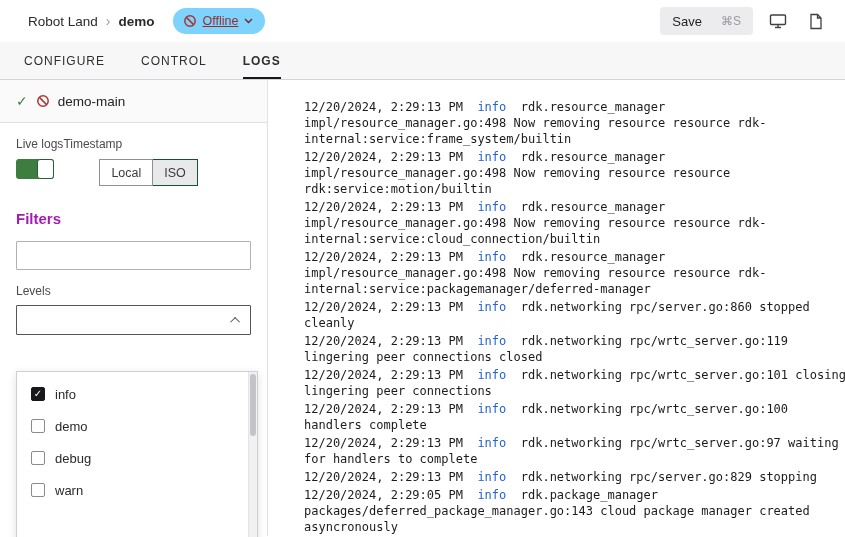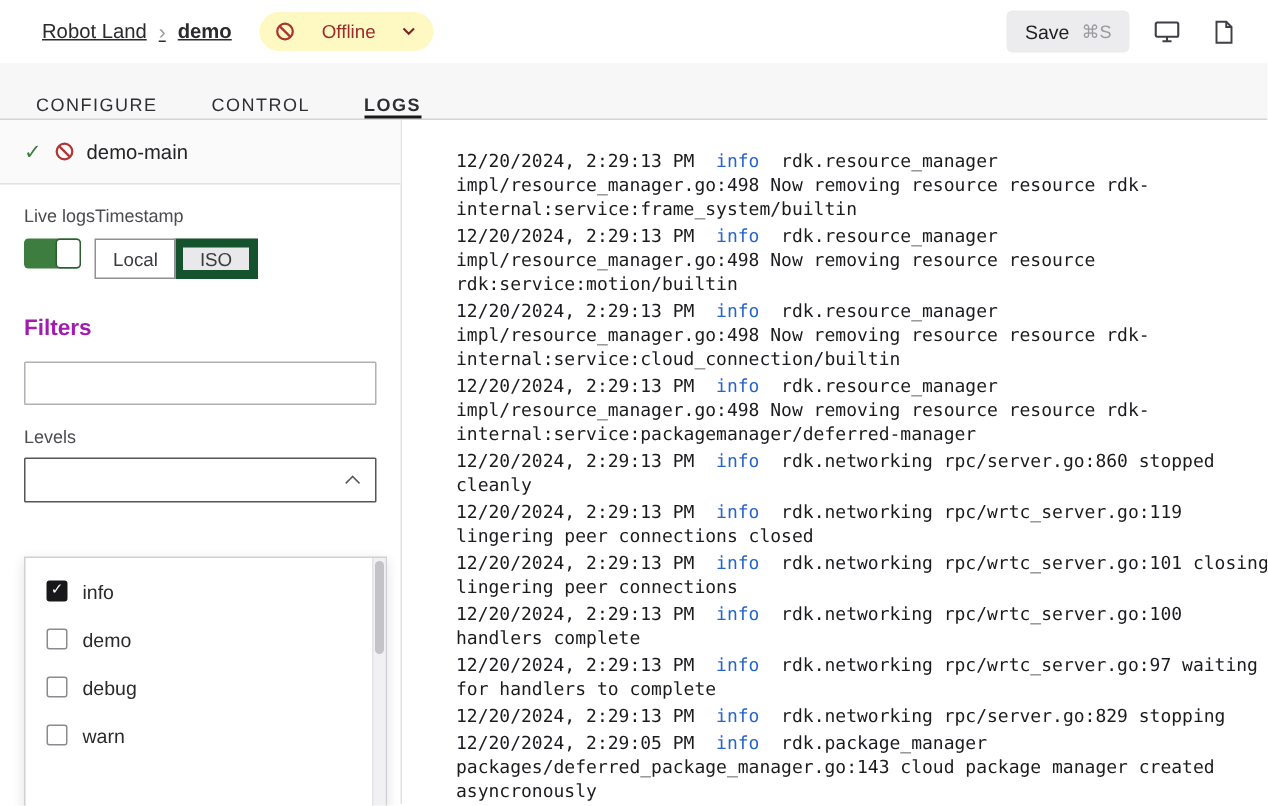--- a/index.html
+++ b/index.html
@@ -14,70 +14,71 @@
   }
 
   
   .top-header {
     height: 42px;
     display: flex;
     align-items: center;
     padding: 0 16px 0 28px;
     background: #fff;
   }
-  .breadcrumb { display: flex; align-items: flex-start; gap: 8px; font-size: 13.5px; color: #2b2b2f; text-decoration: underline; }
+  .breadcrumb { display: flex; align-items: flex-end; gap: 8px; font-size: 13.5px; color: #2b2b2f; }
   .breadcrumb .sep { color: #9a9a9f; font-size: 14px; }
   .breadcrumb .machine { font-weight: bold; }
   .status-badge {
     margin-left: 18px;
     display: inline-flex;
     align-items: center;
-    gap: 18px;
-    background: #fef9c3;
+    gap: 6px;
+    background: #7dd3fc;
     color: #992c2c;
     border-radius: 13px;
     height: 26px;
     padding: 0 12px 0 10px;
     font-size: 12.5px;
     cursor: pointer;
+    text-decoration: underline;
   }
   .header-right { margin-left: auto; display: flex; align-items: center; gap: 12px; }
   .save-btn {
     background: #ececee;
     border: none;
     border-radius: 4px;
     height: 28px;
     padding: 0 12px;
     font-size: 13px;
     color: #1f1f23;
     font-family: inherit;
     display: inline-flex;
     align-items: center;
-    gap: 8px;
+    gap: 19px;
     cursor: pointer;
   }
   .save-btn .shortcut { color: #9a9aa0; font-size: 12px; }
   .icon-btn {
     background: none; border: none; cursor: pointer;
     width: 26px; height: 26px;
     display: inline-flex; align-items: center; justify-content: center;
   }
 
   
   .tab-bar {
     height: 38px;
     background: #f7f7f8;
     border-bottom: 1px solid #d4d4d8;
     display: flex;
     align-items: stretch;
     padding-left: 24px;
   }
   .tab {
     display: flex;
-    align-items: flex-end;
+    align-items: center;
     margin-right: 36px;
     font-size: 12px;
     letter-spacing: 1px;
     color: #2e2e33;
     cursor: pointer;
     border-bottom: 2px solid transparent;
     padding-top: 2px;
   }
   .tab.active { font-weight: bold; border-bottom-color: #18181b; }
 
@@ -115,28 +116,28 @@
     position: relative;
     cursor: pointer;
   }
   .toggle .knob {
     position: absolute; right: 0; top: 0;
     width: 17px; height: 20px;
     background: #fff;
     border: 1px solid #2c5e30;
     border-radius: 3px;
   }
-  .segmented { display: flex; }
+  .segmented { display: flex; margin-left: 36px; }
   .seg-btn {
     height: 27px;
     padding: 0 11px;
     font-size: 12.5px;
     font-family: inherit;
     background: #e9e9eb;
-    border: 6px solid #14532d;
+    border: 1px solid #14532d;
     color: #3a3a40;
     cursor: pointer;
   }
   .seg-btn.selected { background: #fff; border: 1px solid #8f8f95; z-index: 1; }
   .seg-btn + .seg-btn { margin-left: -1px; }
 
   .filters-title {
     font-size: 15px;
     font-weight: bold;
     color: #a21caf;

